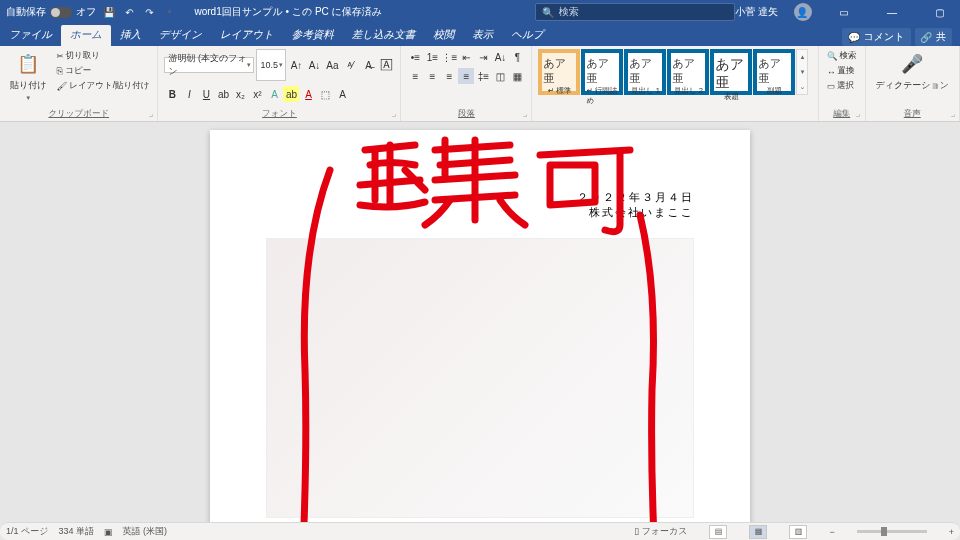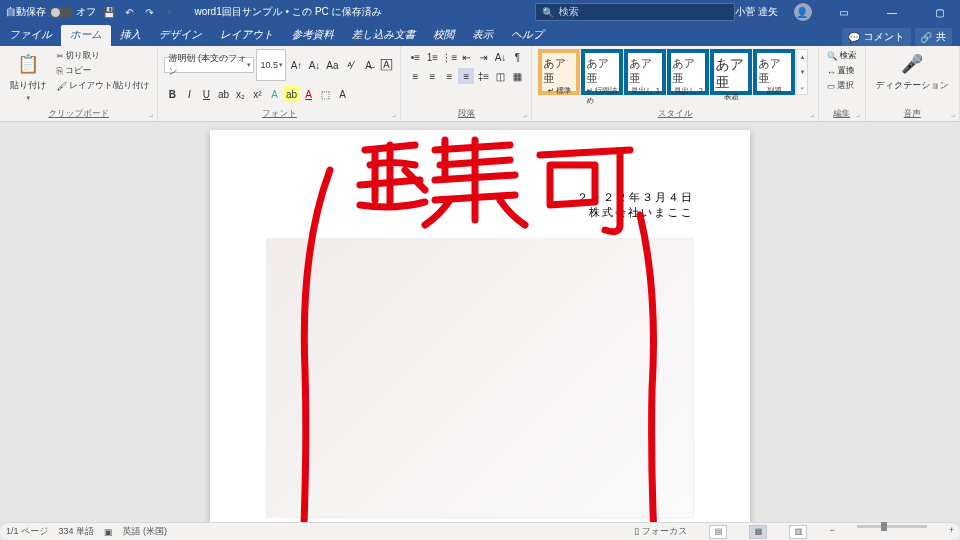--- a/index.html
+++ b/index.html
@@ -57,21 +57,21 @@
 .canvas { position: absolute; top: 122px; left: 0; right: 0; bottom: 18px; background: #e6e6e6; display: flex; justify-content: center; overflow: hidden; }
 .page { margin-top: 8px; width: 540px; height: 700px; background: #fff; box-shadow: 0 2px 6px rgba(0,0,0,.25); position: relative; padding: 60px 56px; font-family: "Yu Mincho", serif; font-size: 11px; }
 .doc-date, .doc-company { text-align: right; letter-spacing: 2px; }
 .placeholder-box { margin-top: 18px; height: 280px; background: linear-gradient(135deg, #f2ecec, #fafafa); border: 1px solid #eee; }
 
 
 .ink { position: absolute; top: 0; left: 0; pointer-events: none; }
 
 
 .statusbar { position: absolute; bottom: 0; left: 0; right: 0; height: 18px; background: #f3f2f1; border-top: 1px solid #d8d8d8; display: flex; align-items: center; font-size: 9px; color: #555; padding: 0 6px; gap: 10px; border-radius: 8px; }
-.statusbar .right { margin-left: auto; display: flex; gap: 22px; }
+.statusbar .right { margin-left: auto; display: flex; align-items: center; gap: 22px; }
 .viewbtn { width: 18px; height: 14px; border: 1px solid #c8c8c8; background: #fff; display: flex; align-items: center; justify-content: center; font-size: 8px; }
 .zoom-slider { width: 70px; height: 3px; background: #c8c8c8; position: relative; }
 .zoom-slider::after { content: ""; position: absolute; left: 35%; top: -3px; width: 6px; height: 9px; background: #888; }
 
 .chev { font-size: 7px; color: #666; }
 </style>
 </head>
 <body>
 
 <div class="titlebar">
@@ -242,21 +242,20 @@
             <span class="prev">あア亜</span>
             <span>副題</span>
           </div>
         <div class="style-more">
             <span>▴</span>
             <span>▾</span>
             <span>⌄</span>
           </div>
       </div>
     </div>
-    <div class="group-label">スタイル</div>
   </div>
 
   <div class="group">
     <div class="group-body">
       <div class="small-stack">
         <div>
             <span>🔍</span>
             <span>検索</span>
           </div>
         <div>

